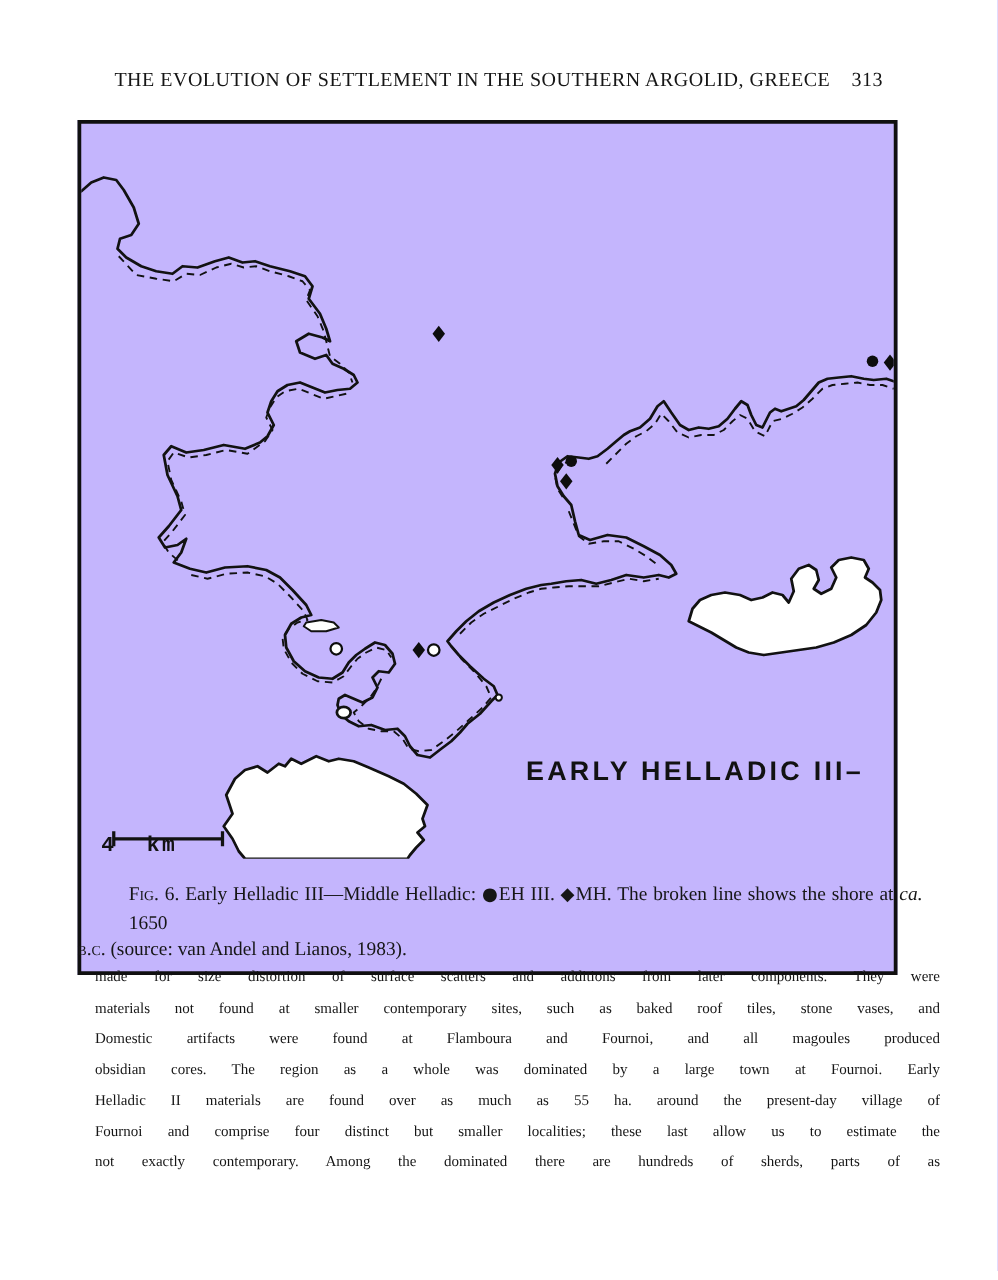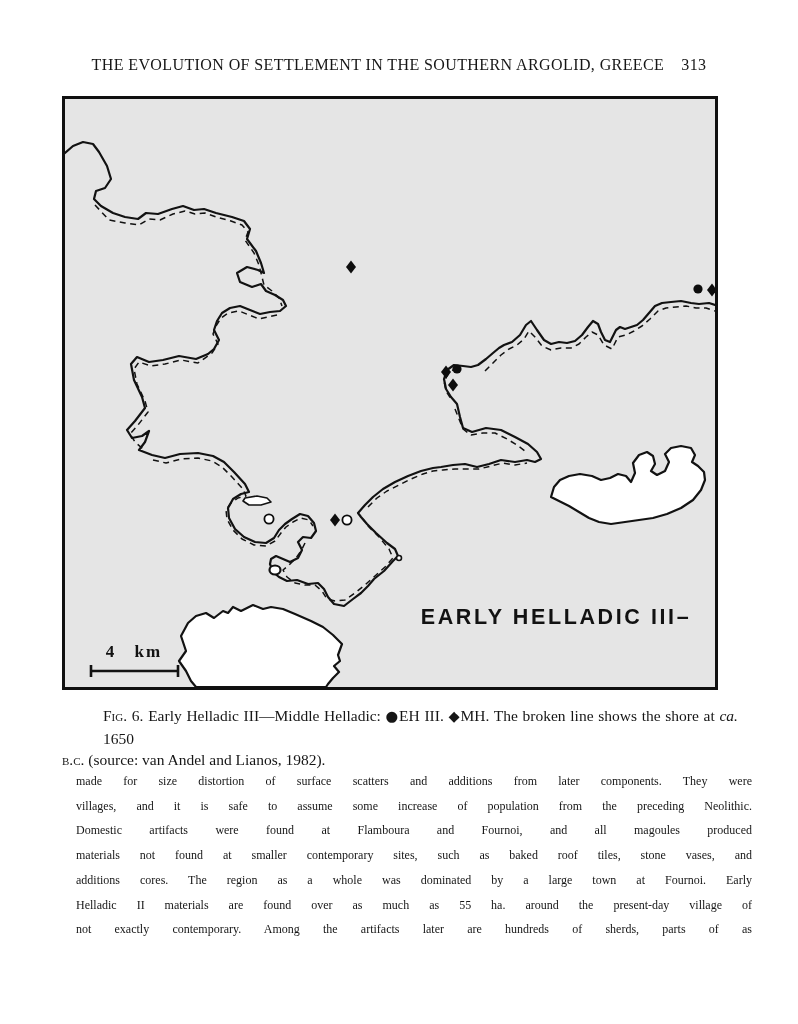--- a/index.html
+++ b/index.html
@@ -8,33 +8,33 @@
     font-family:"Liberation Serif", serif;color:#161616;overflow:hidden;
   }
   
   .running-head{
     position:absolute;top:56px;left:0;width:798px;
     display:flex;justify-content:center;align-items:baseline;gap:17px;
     font-size:16px;letter-spacing:0.4px;white-space:nowrap;
   }
   
   .figure-frame{
-    position:absolute;left:62px;top:96px;width:656px;height:594px;
-    border:3px solid #101010;box-sizing:border-box;background:#e5e5e5;
+    position:absolute;left:62px;top:96px;width:656px;height:684px;
+    border:3px solid #101010;box-sizing:border-box;background:#c4b5fd;
   }
   .figure-frame svg{position:absolute;left:0;top:0;}
   .map-label{
     position:absolute;left:491px;top:503px;transform:translateX(-50%);
     font-family:"Liberation Sans", sans-serif;font-weight:bold;
     font-size:21.5px;letter-spacing:2.6px;line-height:30px;text-align:center;
     color:#121212;white-space:nowrap;
   }
   .scale-label{
-    position:absolute;left:16px;top:543px;width:106px;text-align:center;
-    font-family:Liberation Serif, serif;font-weight:bold;
+    position:absolute;left:16px;top:569px;width:106px;
+    font-family:Liberation Mono, monospace;font-weight:bold;
     font-size:17px;letter-spacing:2px;word-spacing:12px;color:#121212;
   }
   
   .caption{
     position:absolute;left:62px;top:705px;width:676px;
     font-size:15.5px;line-height:21.5px;
   }
   .caption .just{text-align:justify;text-align-last:justify;margin-left:41px;}
   .sc{font-variant:small-caps;text-align:right;}
   .it{font-style:italic;}
@@ -150,24 +150,24 @@
       </g>
   </svg>
   <div class="map-label">
     <div>EARLY HELLADIC III–</div>
   </div>
   <div class="scale-label">4 km</div>
 </div>
 
 <div class="caption">
   <div class="just"><span class="sc">Fig. 6. </span><span>Early Helladic III—Middle Helladic: </span><span class="cap-marker">●</span><span>EH III. </span><span class="cap-marker">◆</span><span>MH. </span><span>The broken line shows the shore at </span><span class="it">ca.</span><span> 1650</span></div>
-  <div><span class="sc">b.c.</span><span> (source: van Andel and Lianos, 1982).</span></div>
+  <div><span class="sc">b.c.</span><span> (source: van Andel and Lianos, 1983).</span></div>
 </div>
 
 <div class="body-text">
   <div class="bline">made for size distortion of surface scatters and additions from later components. They were</div>
-  <div class="bline">villages, and it is safe to assume some increase of population from the preceding Neolithic.</div>
+  <div class="bline">materials not found at smaller contemporary sites, such as baked roof tiles, stone vases, and</div>
   <div class="bline">Domestic artifacts were found at Flamboura and Fournoi, and all magoules produced</div>
-  <div class="bline">materials not found at smaller contemporary sites, such as baked roof tiles, stone vases, and</div>
-  <div class="bline">additions cores. The region as a whole was dominated by a large town at Fournoi. Early</div>
+  <div class="bline">obsidian cores. The region as a whole was dominated by a large town at Fournoi. Early</div>
   <div class="bline">Helladic II materials are found over as much as 55 ha. around the present-day village of</div>
-  <div class="bline">not exactly contemporary. Among the artifacts later are hundreds of sherds, parts of as</div>
+  <div class="bline">Fournoi and comprise four distinct but smaller localities; these last allow us to estimate the</div>
+  <div class="bline">not exactly contemporary. Among the dominated there are hundreds of sherds, parts of as</div>
 </div>
 
 </body></html>

